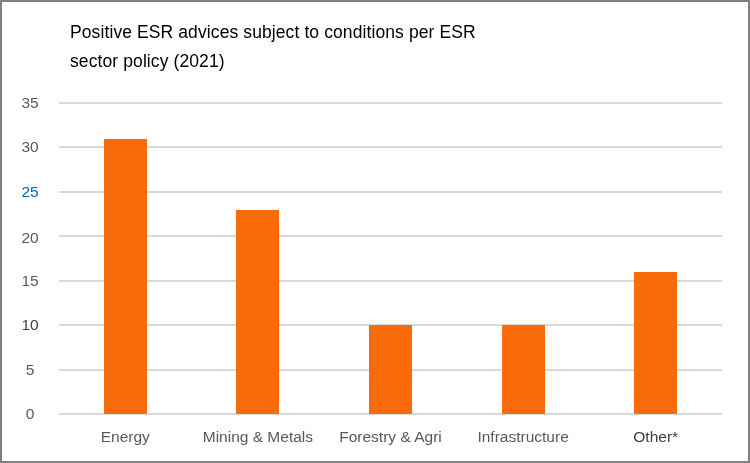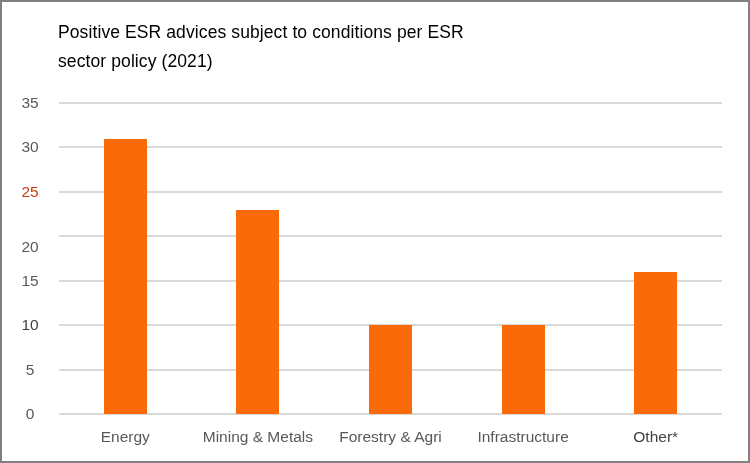--- a/index.html
+++ b/index.html
@@ -18,21 +18,21 @@
     height: 463px;
     box-sizing: border-box;
     background: #ffffff;
     border: 2px solid #808080;
     overflow: hidden;
   }
 
   
   #chart-title {
     position: absolute;
-    left: 56px;
+    left: 68px;
     top: 16px;
     width: 620px;
     font-size: 17.5px;
     line-height: 29px;
     color: #000000;
     white-space: pre-line;
     letter-spacing: 0.1px;
   }
 
   
@@ -104,22 +104,22 @@
 <div id="chart-frame">
 
   <div id="chart-title">Positive ESR advices subject to conditions per ESR
 sector policy (2021)</div>
 
   <div id="y-axis-labels">
       <div class="ytick-label" style="top: 311px; color: rgb(89, 89, 89);">0</div>
       <div class="ytick-label" style="top: 266.571px; color: rgb(89, 89, 89);">5</div>
       <div class="ytick-label" style="top: 222.143px; color: #404040;">10</div>
       <div class="ytick-label" style="top: 177.714px; color: rgb(89, 89, 89);">15</div>
-      <div class="ytick-label" style="top: 144px; color: rgb(89, 89, 89);">20</div>
-      <div class="ytick-label" style="top: 88.8571px; color: #c2410c;">25</div>
+      <div class="ytick-label" style="top: 135px; color: rgb(89, 89, 89);">20</div>
+      <div class="ytick-label" style="top: 88.8571px; color: #0369a1;">25</div>
       <div class="ytick-label" style="top: 44.4286px; color: rgb(89, 89, 89);">30</div>
       <div class="ytick-label" style="top: 0px; color: rgb(89, 89, 89);">35</div>
     </div>
 
   <div id="plot-area">
     <div id="gridlines">
         <div class="gridline" style="top: 310px; background: rgb(217, 217, 217);"></div>
         <div class="gridline" style="top: 265.571px; background: rgb(217, 217, 217);"></div>
         <div class="gridline" style="top: 221.143px; background: rgb(217, 217, 217);"></div>
         <div class="gridline" style="top: 176.714px; background: rgb(217, 217, 217);"></div>

